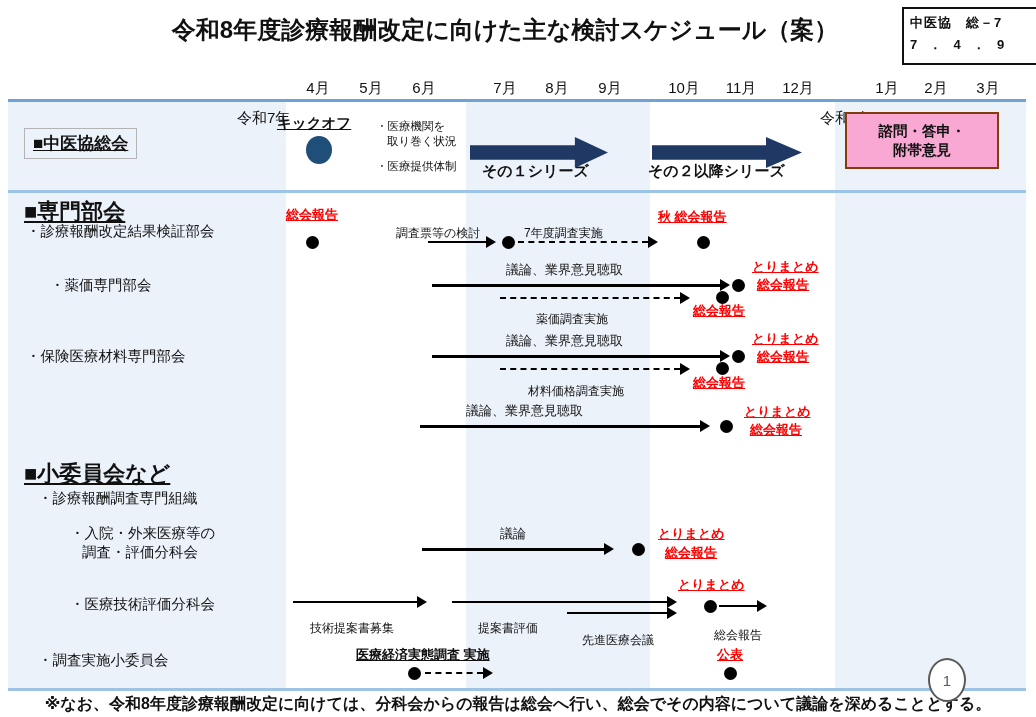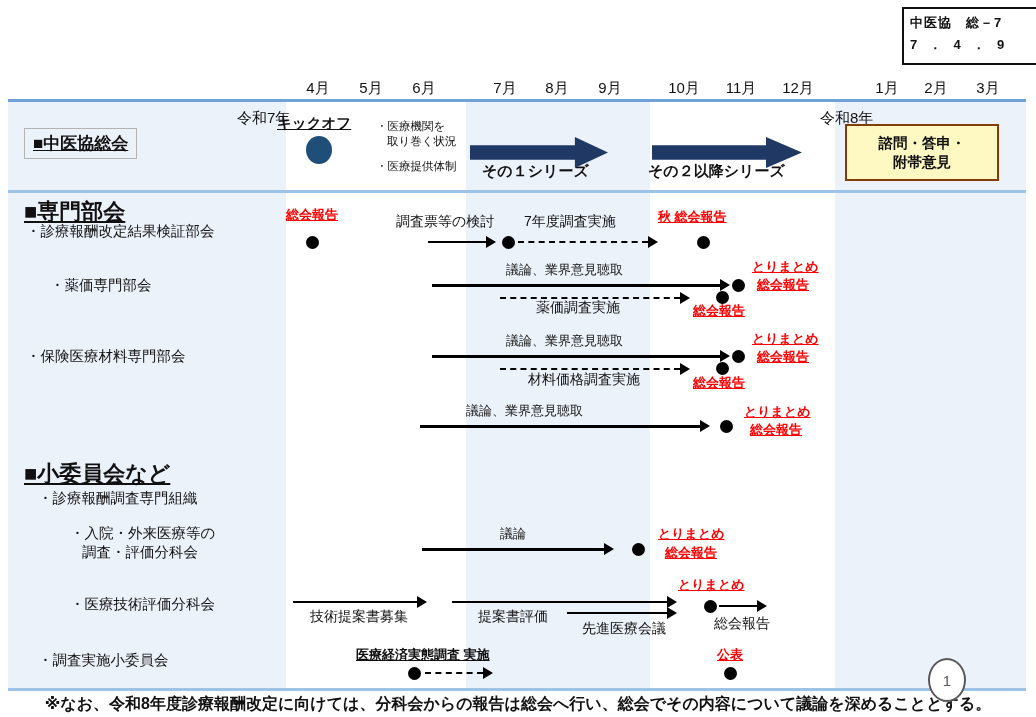--- a/index.html
+++ b/index.html
@@ -12,38 +12,39 @@
   .band{position:absolute;background:#ECF2FA;top:102px;height:587px;}
   .rule{position:absolute;left:8px;width:1018px;background:#9DC3E6;}
   .dot{position:absolute;width:13px;height:13px;border-radius:50%;background:#000;}
   .arrow{position:absolute;display:flex;align-items:center;height:12px;}
   .arrow .shaft{flex:1;border-top:3px solid #000;}
   .arrow .head{width:0;height:0;border-left:10px solid #000;border-top:6px solid transparent;border-bottom:6px solid transparent;}
   .arrow.thin .shaft{border-top-width:2.5px;}
   .arrow.dashed .shaft{border-top:2.5px dashed #000;}
   .block-arrow{position:absolute;background:#1F3864;
     clip-path:polygon(0 27%,76% 27%,76% 0,100% 50%,76% 100%,76% 73%,0 73%);}
-  .s11{font-size:11.5px;} .s12{font-size:14px;} .s13{font-size:13px;}
+  .s11{font-size:11.5px;} .s12{font-size:12px;margin-top:12px;} .s13{font-size:13px;}
   .s14{font-size:14.5px;} .s15{font-size:15px;margin-top:48px;} .s16{font-size:22px;}
   .month{position:absolute;top:79px;width:50px;text-align:center;font-size:15px;}
   .center{text-align:center;}
 </style>
 </head>
 <body>
 
 <div id="canvas">
 
   <div class="band" style="left:8px;width:278px;"></div>
   <div class="band" style="left:466px;width:184px;"></div>
   <div class="band" style="left:835px;width:191px;"></div>
 
   <div class="rule" style="top:99px;height:3px;background:#6FA3D8;"></div>
   <div class="rule" style="top:190px;height:2.5px;"></div>
   <div class="rule" style="top:688px;height:2.5px;"></div>
 
+  <div class="abs b center" style="left:115px;top:14px;width:780px;font-size:24px;">令和8年度診療報酬改定に向けた主な検討スケジュール（案）</div>
   <div class="abs" style="left:902px;top:7px;width:122px;height:50px;border:2.5px solid #111;padding:2px 6px;">
     <div class="b" style="font-size:13px;letter-spacing:1px;margin-top:3px;">中医協　総－7</div>
     <div class="b" style="font-size:13px;letter-spacing:4px;margin-top:4px;">7 ． 4 ． 9</div>
   </div>
 
   <div class="abs s15" style="left:237px;top:61px;">令和7年</div>
   <div class="abs s15" style="left:820px;top:61px;">令和8年</div>
   <div class="month" style="left:293px;">4月</div>
   <div class="month" style="left:346px;">5月</div>
   <div class="month" style="left:399px;">6月</div>
@@ -60,21 +61,21 @@
   <div class="abs b u" style="left:24px;top:128px;font-size:17px;border:1px solid #b3b3b3;padding:3px 8px;">■中医協総会</div>
   <div class="abs b u s14" style="left:277px;top:114px;">キックオフ</div>
   <div class="abs" style="left:306px;top:136px;width:26px;height:28px;border-radius:50%;background:#1F4E79;"></div>
   <div class="abs s11" style="left:376px;top:119px;">・医療機関を</div>
   <div class="abs s11" style="left:387px;top:134px;">取り巻く状況</div>
   <div class="abs s11" style="left:376px;top:159px;">・医療提供体制</div>
   <div class="abs b s15" style="left:482px;top:114px;">その１シリーズ</div>
   <div class="block-arrow" style="left:470px;top:137px;width:138px;height:31px;"></div>
   <div class="abs b s15" style="left:648px;top:114px;">その２以降シリーズ</div>
   <div class="block-arrow" style="left:652px;top:137px;width:150px;height:31px;"></div>
-  <div class="abs center" style="left:845px;top:124px;width:150px;height:53px;background:#fef9c3;border:2px solid #843C0C;
+  <div class="abs center" style="left:845px;top:112px;width:150px;height:53px;background:#f9a8d4;border:2px solid #843C0C;
        display:flex;flex-direction:column;justify-content:center;">
     <span class="b s14">諮問・答申・</span>
     <span class="b s14">附帯意見</span>
   </div>
 
   <div class="abs b u s16" style="left:24px;top:197px;">■専門部会</div>
 
   <div class="abs s14" style="left:26px;top:222px;">・診療報酬改定結果検証部会</div>
   <div class="abs red s13" style="left:286px;top:206px;">総会報告</div>
   <div class="dot" style="left:306px;top:236px;"></div>

